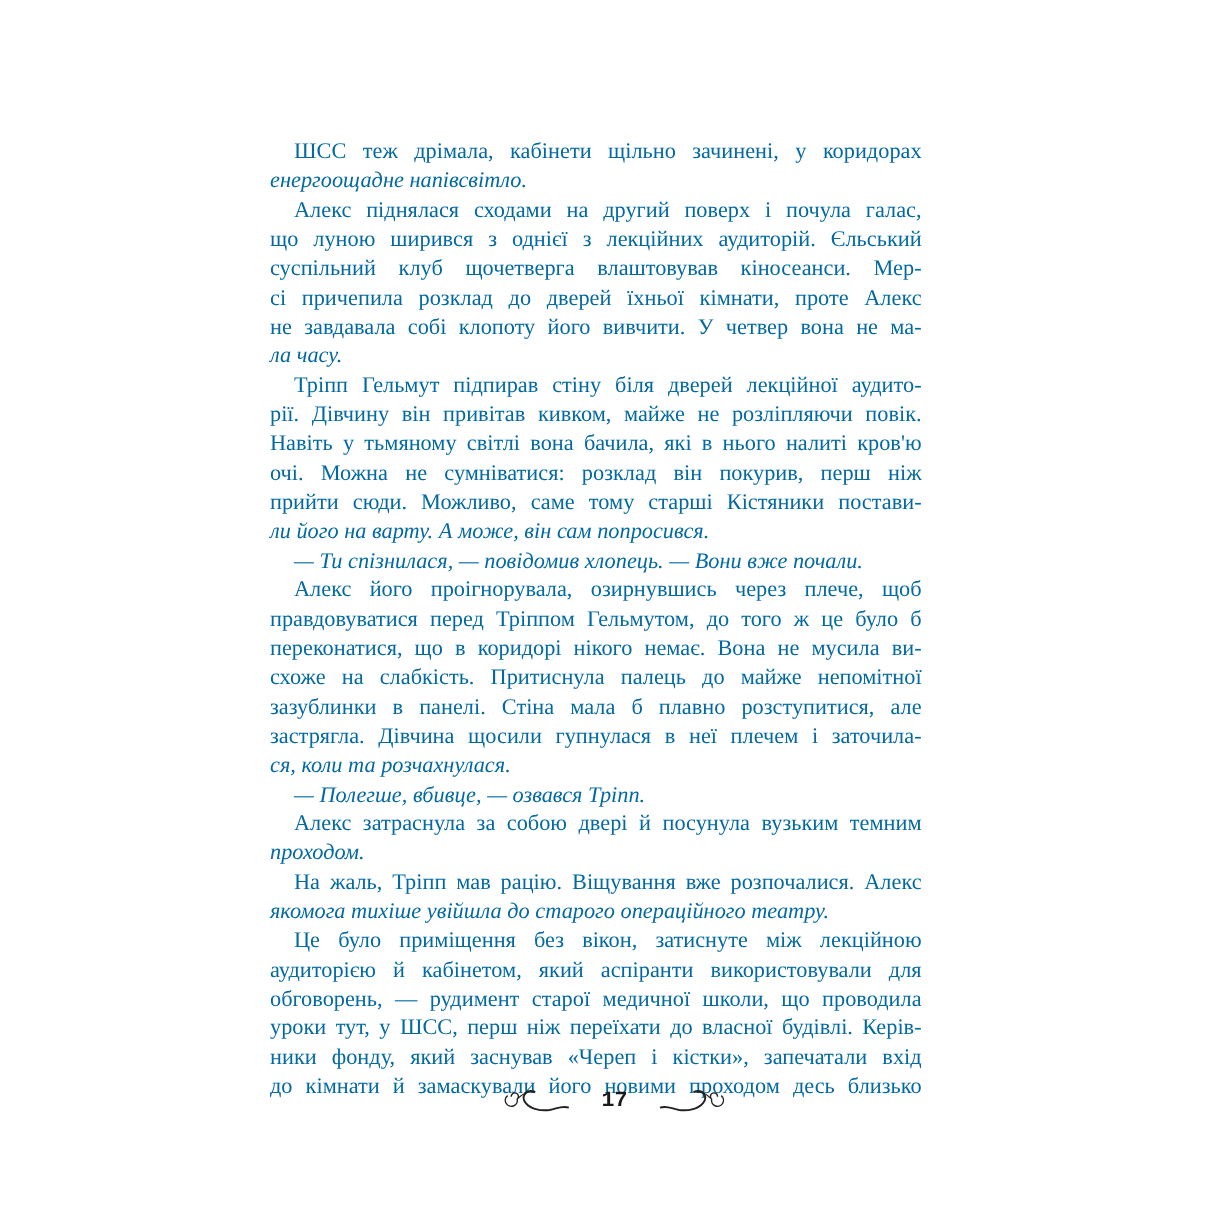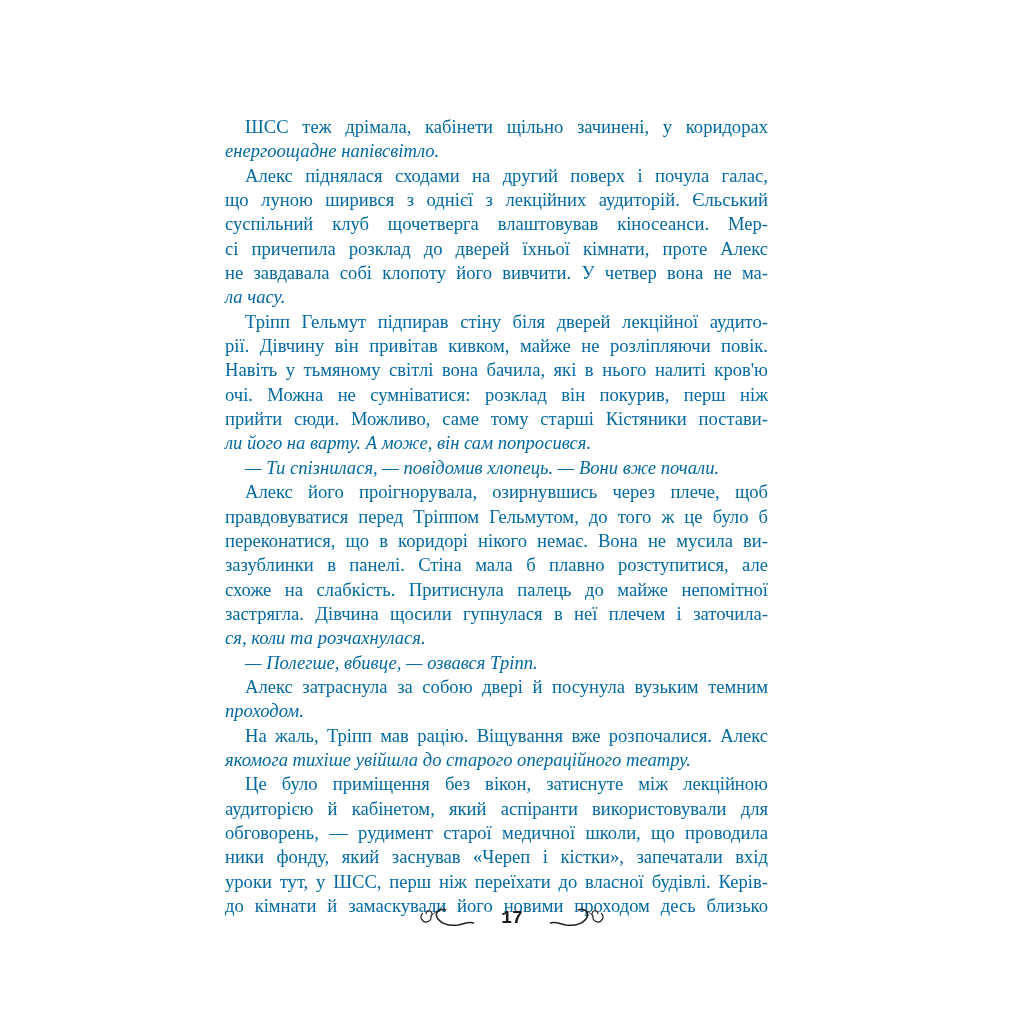--- a/index.html
+++ b/index.html
@@ -30,34 +30,34 @@
     <span class="line indent">Тріпп Гельмут підпирав стіну біля дверей лекційної аудито-</span>
     <span class="line">рії. Дівчину він привітав кивком, майже не розліпляючи повік.</span>
     <span class="line">Навіть у тьмяному світлі вона бачила, які в нього налиті кров'ю</span>
     <span class="line">очі. Можна не сумніватися: розклад він покурив, перш ніж</span>
     <span class="line">прийти сюди. Можливо, саме тому старші Кістяники постави-</span>
     <span class="line last">ли його на варту. А може, він сам попросився.</span>
     <span class="line indent last">— Ти спізнилася, — повідомив хлопець. — Вони вже почали.</span>
     <span class="line indent">Алекс його проігнорувала, озирнувшись через плече, щоб</span>
     <span class="line">правдовуватися перед Тріппом Гельмутом, до того ж це було б</span>
     <span class="line">переконатися, що в коридорі нікого немає. Вона не мусила ви-</span>
+    <span class="line">схоже на слабкість. Притиснула палець до майже непомітної</span>
     <span class="line">зазублинки в панелі. Стіна мала б плавно розступитися, але</span>
-    <span class="line">схоже на слабкість. Притиснула палець до майже непомітної</span>
     <span class="line">застрягла. Дівчина щосили гупнулася в неї плечем і заточила-</span>
     <span class="line last">ся, коли та розчахнулася.</span>
     <span class="line indent last">— Полегше, вбивце, — озвався Тріпп.</span>
     <span class="line indent">Алекс затраснула за собою двері й посунула вузьким темним</span>
     <span class="line last">проходом.</span>
     <span class="line indent">На жаль, Тріпп мав рацію. Віщування вже розпочалися. Алекс</span>
     <span class="line last">якомога тихіше увійшла до старого операційного театру.</span>
     <span class="line indent">Це було приміщення без вікон, затиснуте між лекційною</span>
     <span class="line">аудиторією й кабінетом, який аспіранти використовували для</span>
     <span class="line">обговорень, — рудимент старої медичної школи, що проводила</span>
+    <span class="line">уроки тут, у ШСС, перш ніж переїхати до власної будівлі. Керів-</span>
     <span class="line">ники фонду, який заснував «Череп і кістки», запечатали вхід</span>
-    <span class="line">уроки тут, у ШСС, перш ніж переїхати до власної будівлі. Керів-</span>
     <span class="line">до кімнати й замаскували його новими проходом десь близько</span>
   </div>
 
 <div class="footer">
   <span>
     <svg width="58" height="26" viewBox="0 0 58 26">
       <path d="M6 9 a3 3 0 1 1 5 2 a5 5 0 1 1 -8 -3" fill="none" stroke="#222" stroke-width="1.2"></path>
       <path d="M26 5 c-8 -3 -12 4 -8 9 c4 5 12 7 20 6 c6 -1 10 -4 16 -2" fill="none" stroke="#222" stroke-width="1.6"></path>
       <path d="M12 10 c4 -4 8 -6 14 -5" fill="none" stroke="#222" stroke-width="0.9"></path>
     </svg>

